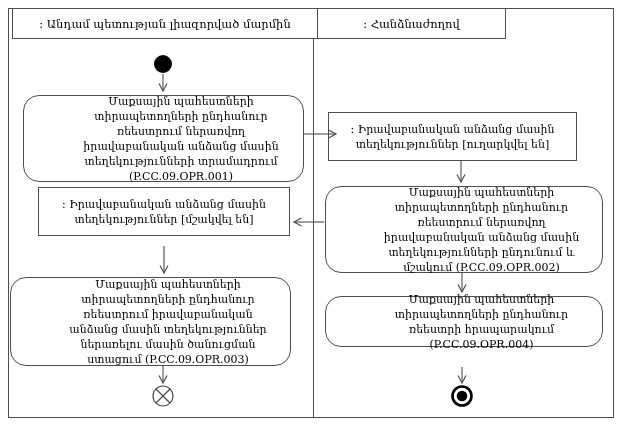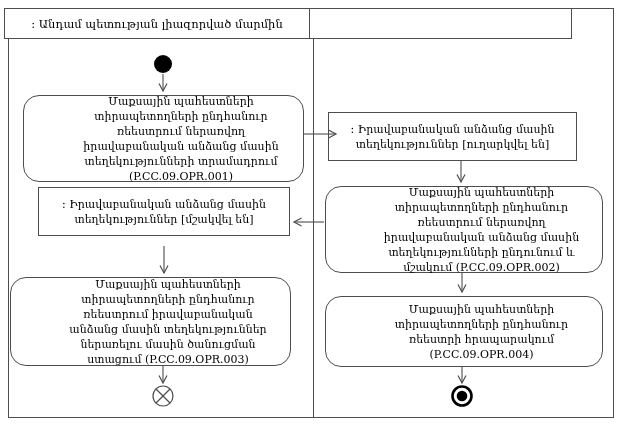--- a/index.html
+++ b/index.html
@@ -5,21 +5,21 @@
   html,body{margin:0;padding:0;background:#fff;}
   .canvas{
     position:relative;width:625px;height:428px;background:#fff;
     font-family:"DejaVu Serif","DejaVu Sans",serif;color:#000;overflow:hidden;
   }
   .frame{
     position:absolute;left:8px;top:8px;width:606px;height:410px;
     border:1px solid #4d4d4d;box-sizing:border-box;background:#fff;
   }
   .header-row{
-    position:absolute;left:4px;top:8px;width:568px;height:31px;
+    position:absolute;left:12px;top:8px;width:494px;height:31px;
     border:1px solid #4d4d4d;box-sizing:border-box;display:flex;background:#fff;
   }
   .header-cell{
     display:flex;align-items:center;justify-content:center;
     font-size:11.5px;box-sizing:border-box;height:100%;
   }
   .header-cell.left{width:305px;border-right:1px solid #4d4d4d;}
   .header-cell.right{flex:1;}
   .lane-divider{
     position:absolute;left:313px;top:8px;width:1px;height:410px;background:#4d4d4d;
@@ -29,34 +29,37 @@
     display:flex;align-items:center;justify-content:center;text-align:center;
     font-size:11px;line-height:15px;padding:4px 12px;
   }
   .activity{border-radius:16px;padding-left:47px;}
   .object{border-radius:0;}
   .n-opr001{left:23px;top:95px;width:281px;height:87px;}
   .n-sent{left:328px;top:112px;width:249px;height:49px;}
   .n-opr002{left:325px;top:186px;width:278px;height:87px;}
   .n-processed{left:38px;top:187px;width:252px;height:49px;}
   .n-opr003{left:10px;top:277px;width:281px;height:89px;}
-  .n-opr004{left:325px;top:296px;width:278px;height:71px;align-items:flex-end;}
+  .n-opr004{left:325px;top:296px;width:278px;height:51px;}
   svg.overlay{position:absolute;left:0;top:0;pointer-events:none;}
 </style>
 </head>
 <body>
 
 <div class="canvas">
 
   <div class="frame"></div>
   <div class="lane-divider"></div>
 
   <div class="header-row">
     <div class="header-cell left">
       <span>: Անդամ պետության լիազորված մարմին</span>
+    </div>
+    <div class="header-cell right">
+      <span>: Հանձնաժողով</span>
     </div>
   </div>
 
   <div class="node activity n-opr001">
     <span>Մաքսային պահեստների տիրապետողների ընդհանուր ռեեստրում ներառվող իրավաբանական անձանց մասին տեղեկությունների տրամադրում (P.CC.09.OPR.001)</span>
   </div>
 
   <div class="node object n-sent">
     <span>: Իրավաբանական անձանց մասին տեղեկություններ [ուղարկվել են]</span>
   </div>

